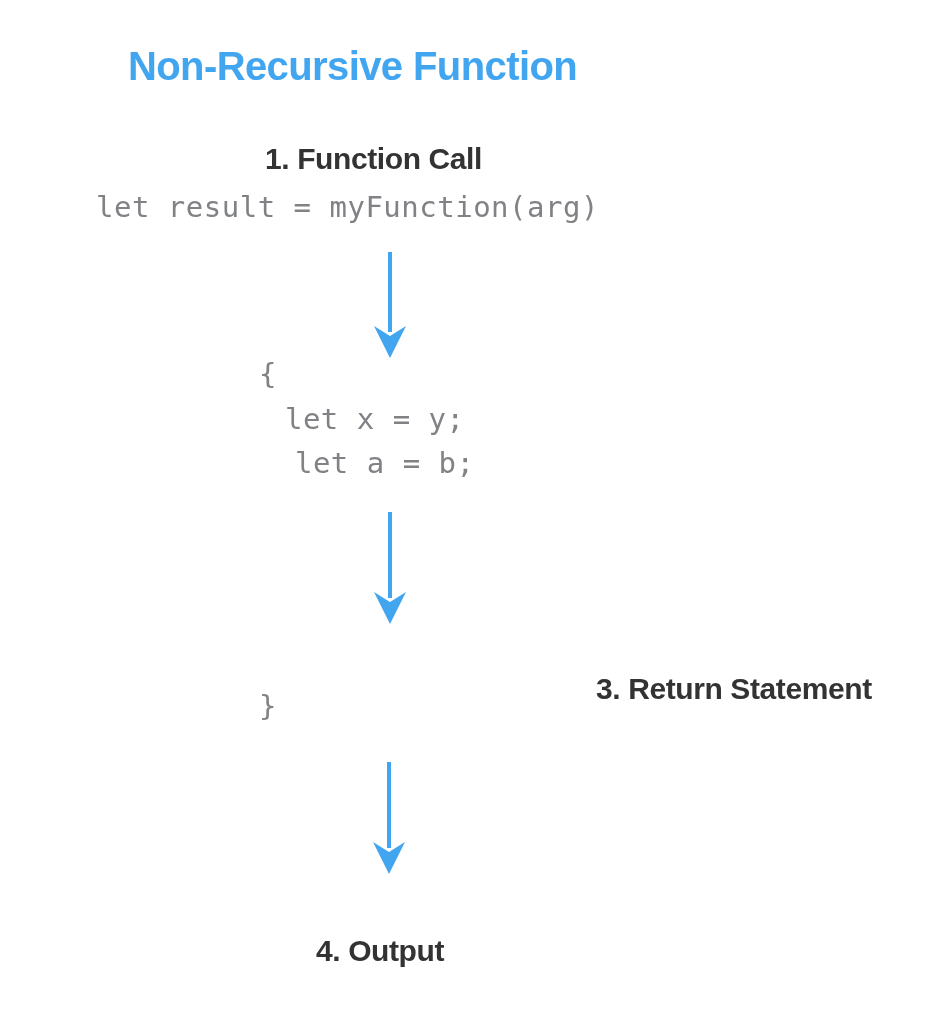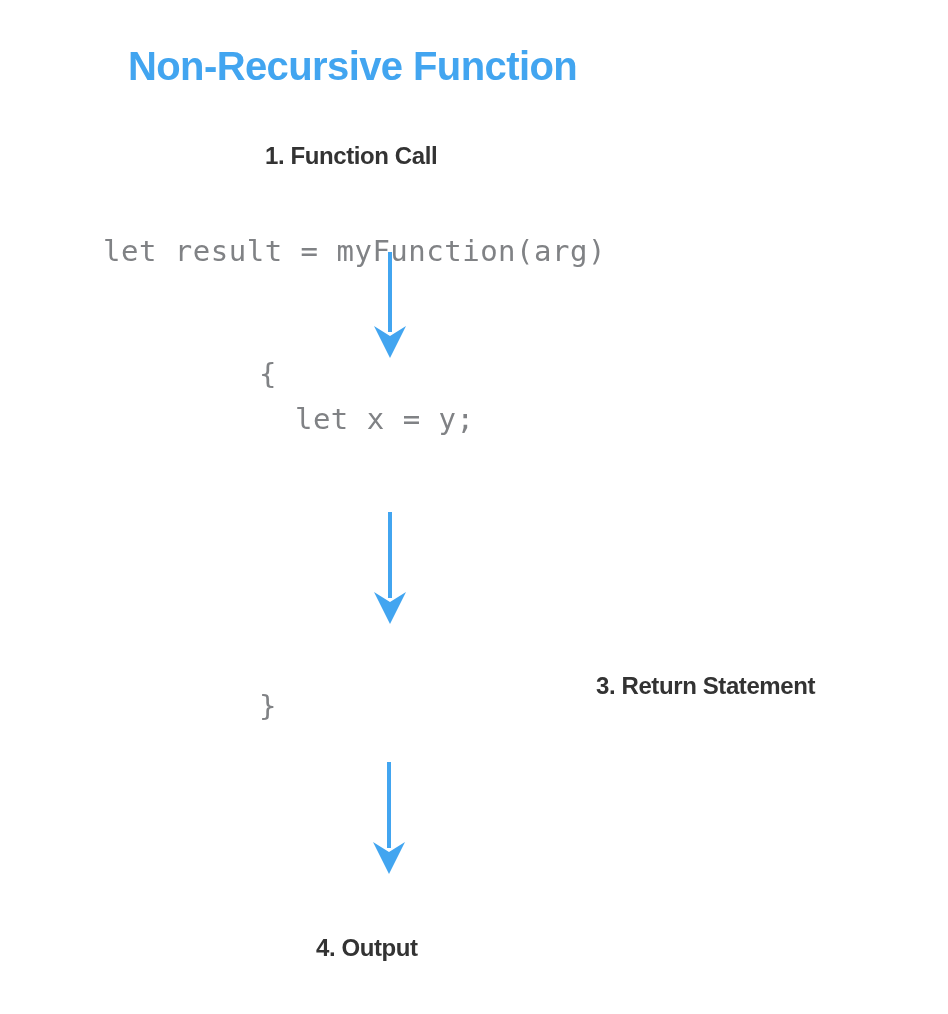--- a/index.html
+++ b/index.html
@@ -23,41 +23,41 @@
     left: 128px;
     top: 44px;
     font-size: 40px;
     font-weight: 700;
     color: #42a5f0;
     letter-spacing: -0.6px;
     white-space: nowrap;
   }
 
   .step-label {
-    font-size: 24px;
+    font-size: 30px;
     font-weight: 700;
     color: #333333;
     letter-spacing: -0.4px;
     white-space: nowrap;
   }
   .label-1 { left: 265px; top: 142px; }
   .label-2 { left: 620px; top: 418px; }
   .label-3 { left: 596px; top: 672px; }
   .label-4 { left: 316px; top: 896px; margin-top: 38px; }
 
   .code-line {
     font-family: "DejaVu Sans Mono", "Liberation Mono", monospace;
     font-size: 29px;
     color: #808285;
     white-space: pre;
     letter-spacing: 0.5px;
   }
-  .code-call   { left: 103px; top: 190px; margin-top: 44px; }
+  .code-call   { left: 96px; top: 190px; }
   .code-brace-open  { left: 259px; top: 357px; }
-  .code-body-1 { left: 259px; top: 402px; }
+  .code-body-1 { left: 249px; top: 402px; }
   .code-body-2 { left: 259px; top: 446px; }
   .code-return { left: 259px; top: 644px; }
   .code-brace-close { left: 259px; top: 689px; }
 
   .arrow-svg { overflow: visible; }
   .arrow-1 { left: 372px; top: 252px; }
   .arrow-2 { left: 372px; top: 512px; }
   .arrow-3 { left: 371px; top: 762px; }
 </style>
 </head>
@@ -73,20 +73,21 @@
 
   <svg class="abs arrow-svg arrow-1" width="36" height="108" viewBox="0 0 36 108">
     <rect x="16" y="0" width="4" height="80" fill="#42a5f0"></rect>
     <path d="M 2 74 L 18 106 L 34 74 L 18 84 Z" fill="#42a5f0"></path>
   </svg>
 
   <div class="abs code-line code-brace-open">{</div>
 
   <div class="abs code-line code-body-1">  let x = y;</div>
 
+  <div class="abs code-line code-body-2">  let a = b;</div>
 
 
   <svg class="abs arrow-svg arrow-2" width="36" height="114" viewBox="0 0 36 114">
     <rect x="16" y="0" width="4" height="86" fill="#42a5f0"></rect>
     <path d="M 2 80 L 18 112 L 34 80 L 18 90 Z" fill="#42a5f0"></path>
   </svg>
 
 
   <div class="abs code-line code-brace-close">}</div>
 

